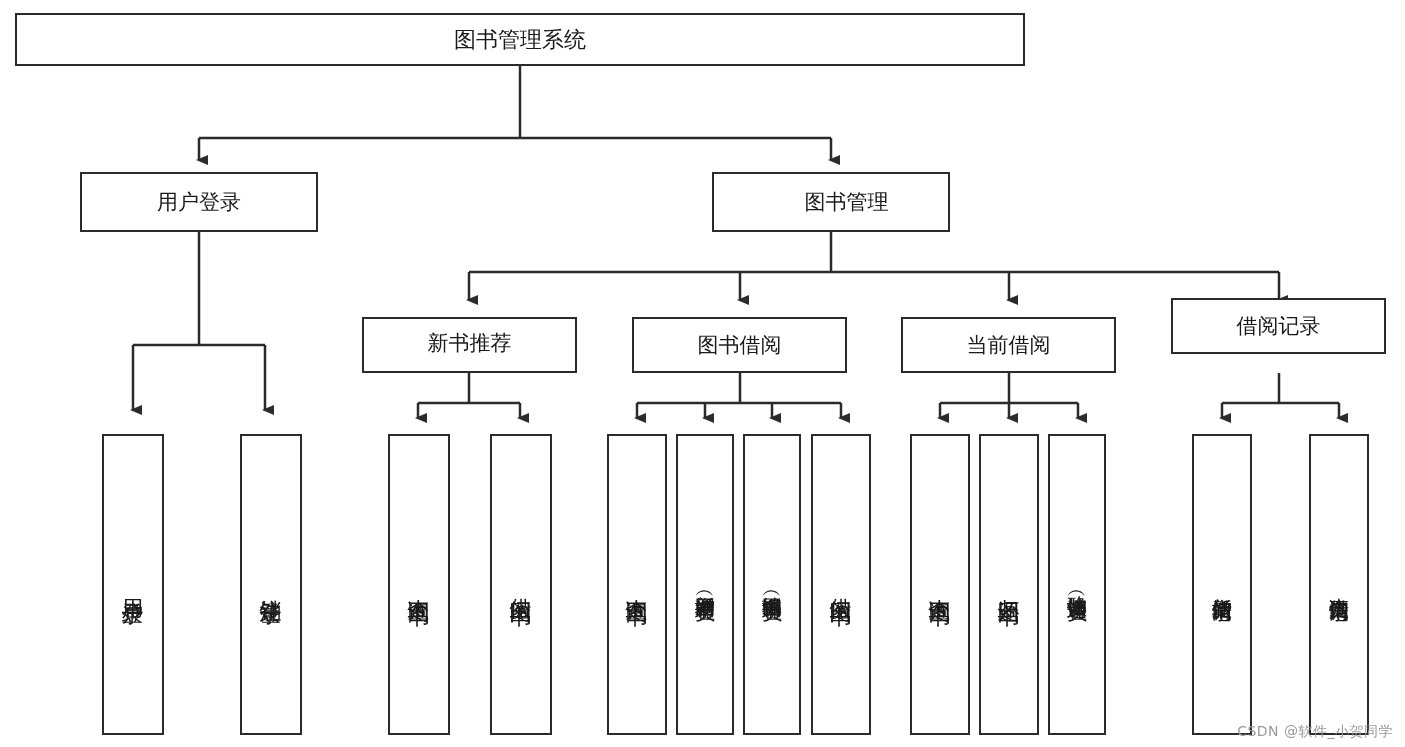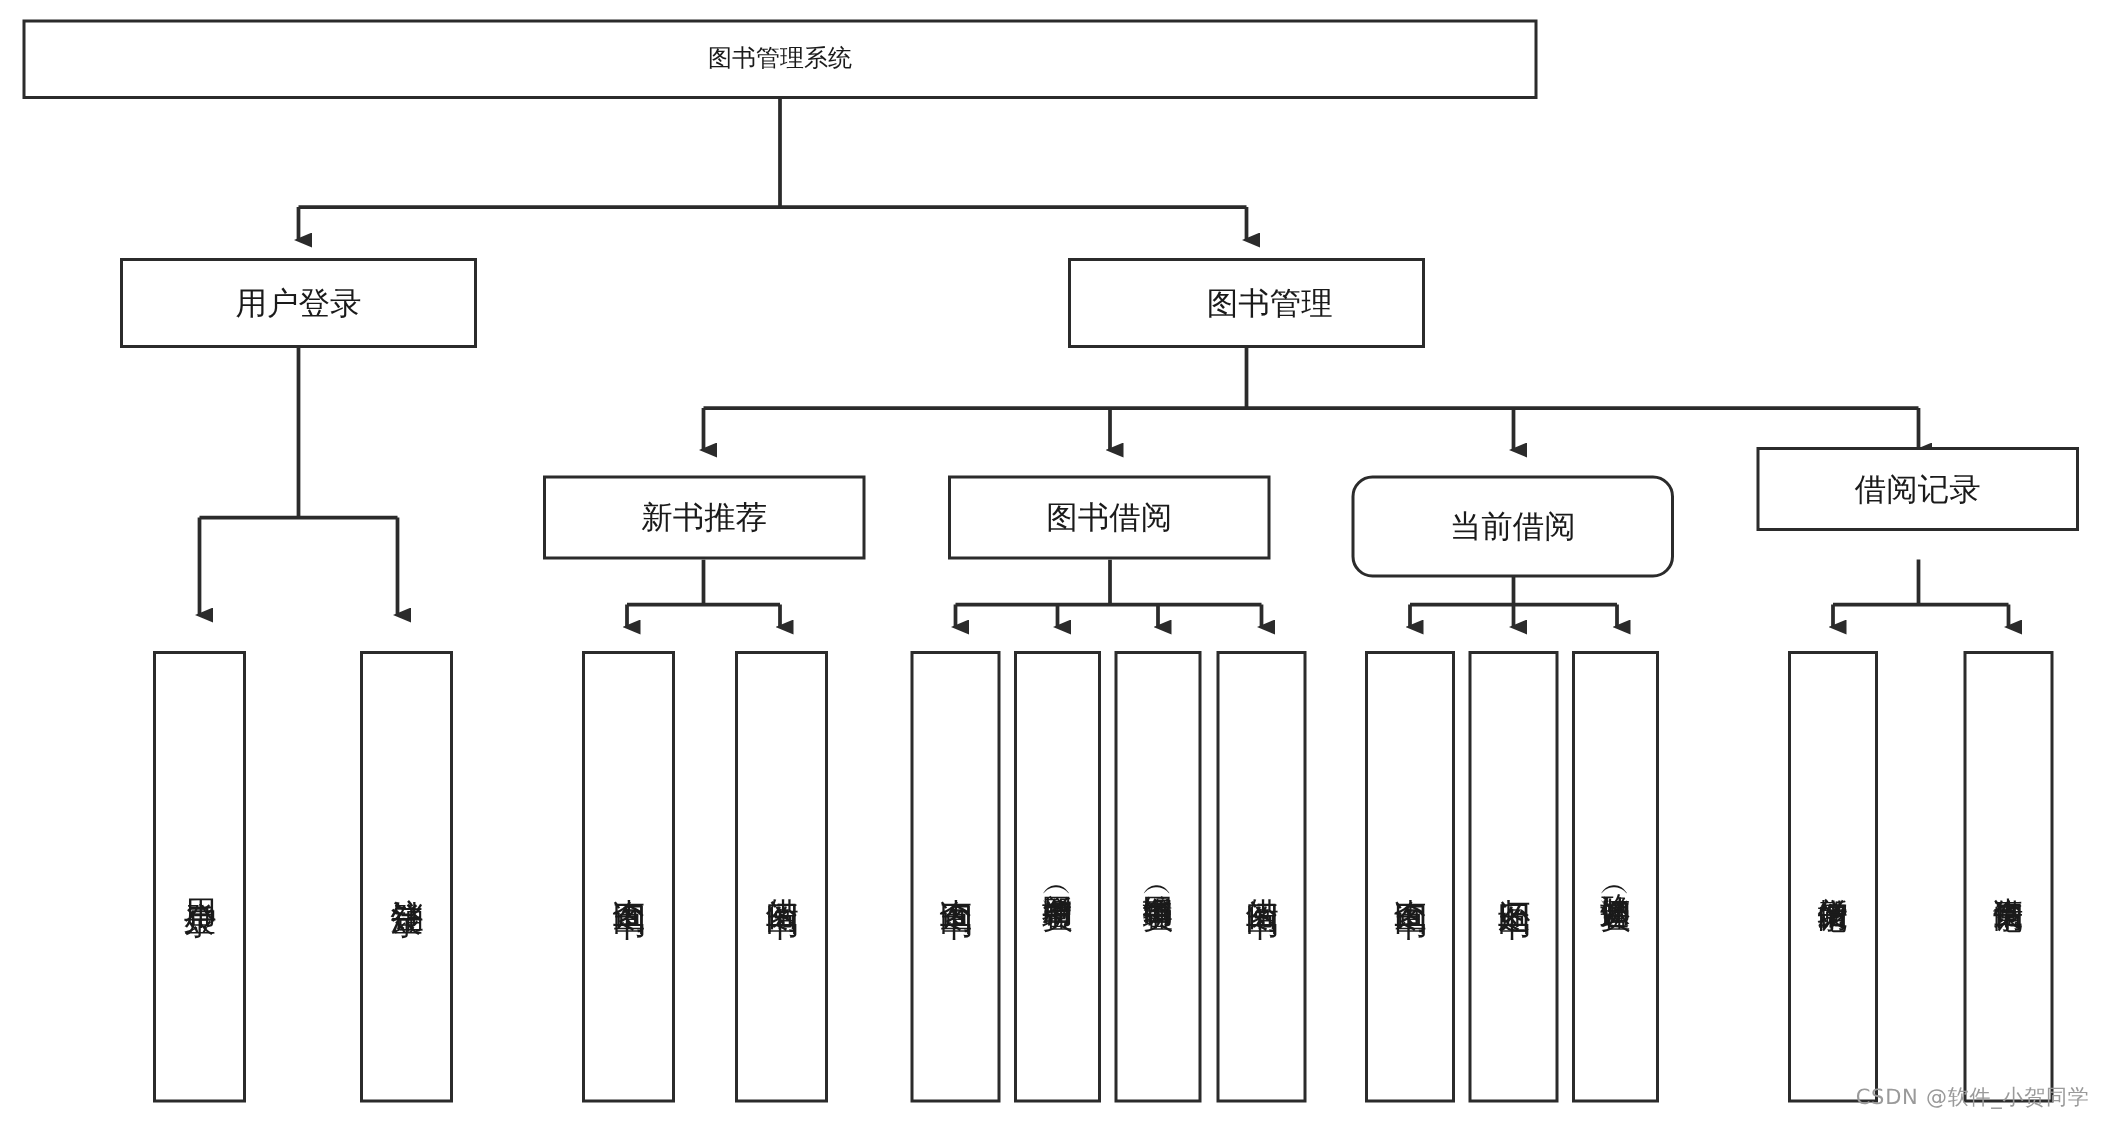--- a/index.html
+++ b/index.html
@@ -37,21 +37,21 @@
     display: block;
     text-align: center;
     line-height: 1.18;
     white-space: nowrap;
   }
   
   .node.horiz .label {
     font-size: 21px;
   }
   .node.root .label {
-    font-size: 16px;
+    font-size: 22px;
   }
   
   .node.vert {
     align-items: center;
     justify-content: center;
     padding: 6px 0;
   }
   .node.vert .label {
     writing-mode: vertical-rl;
     text-orientation: upright;
@@ -134,27 +134,27 @@
     <span class="label">图书管理系统</span>
   </div>
 
   <div class="node horiz" style="left:80px; top:172px; width:238px; height:60px;">
     <span class="label">用户登录</span>
   </div>
   <div class="node horiz" style="left:712px; top:172px; width:238px; height:60px;padding-left:31px;">
     <span class="label">图书管理</span>
   </div>
 
-  <div class="node horiz" style="left:362px; top:317px; width:215px; height:56px;">
+  <div class="node horiz" style="left:362px; top:317px; width:215px; height:56px;font-family:Liberation Mono, monospace;">
     <span class="label">新书推荐</span>
   </div>
   <div class="node horiz" style="left:632px; top:317px; width:215px; height:56px;">
     <span class="label">图书借阅</span>
   </div>
-  <div class="node horiz" style="left:901px; top:317px; width:215px; height:68px;border-radius:14px;">
+  <div class="node horiz" style="left:901px; top:317px; width:215px; height:56px;">
     <span class="label">当前借阅</span>
   </div>
   <div class="node horiz" style="left:1171px; top:298px; width:215px; height:56px;">
     <span class="label">借阅记录</span>
   </div>
 
   <div class="node vert" style="left:102px; top:434px; width:62px; height:301px;">
     <span class="label">用户登录</span>
   </div>
   <div class="node vert" style="left:240px; top:434px; width:62px; height:301px;">

